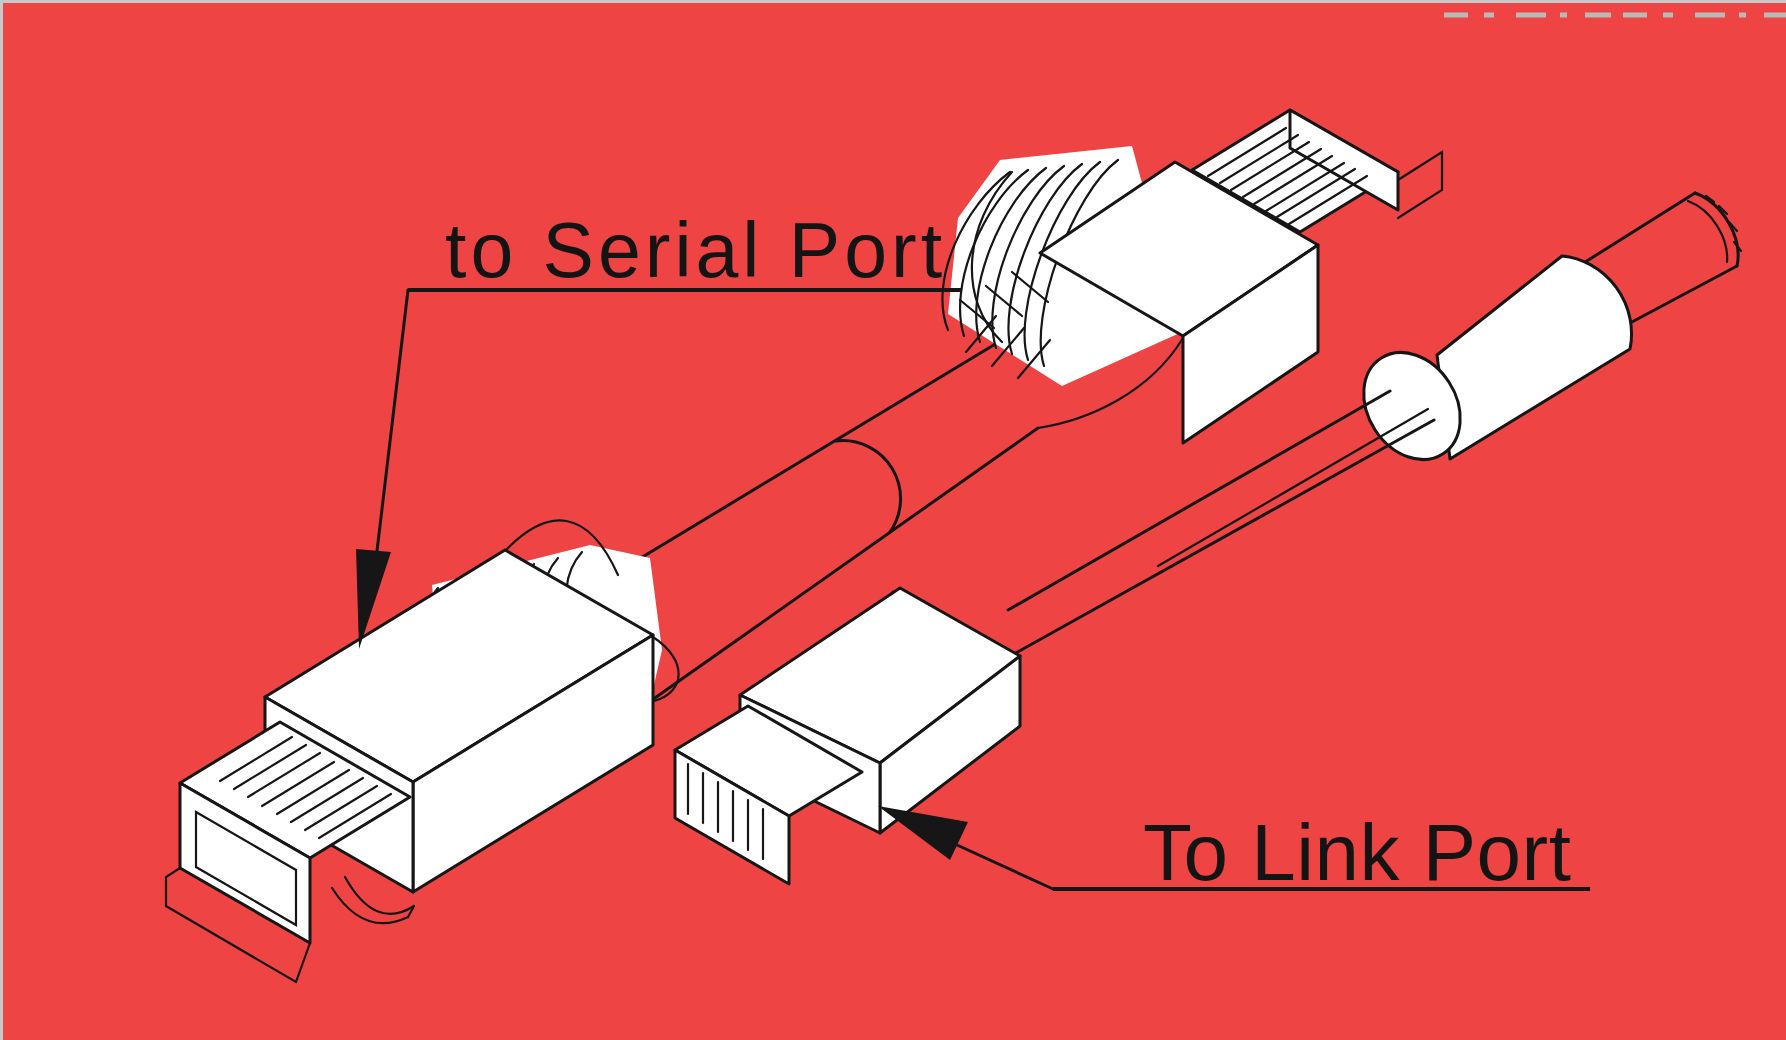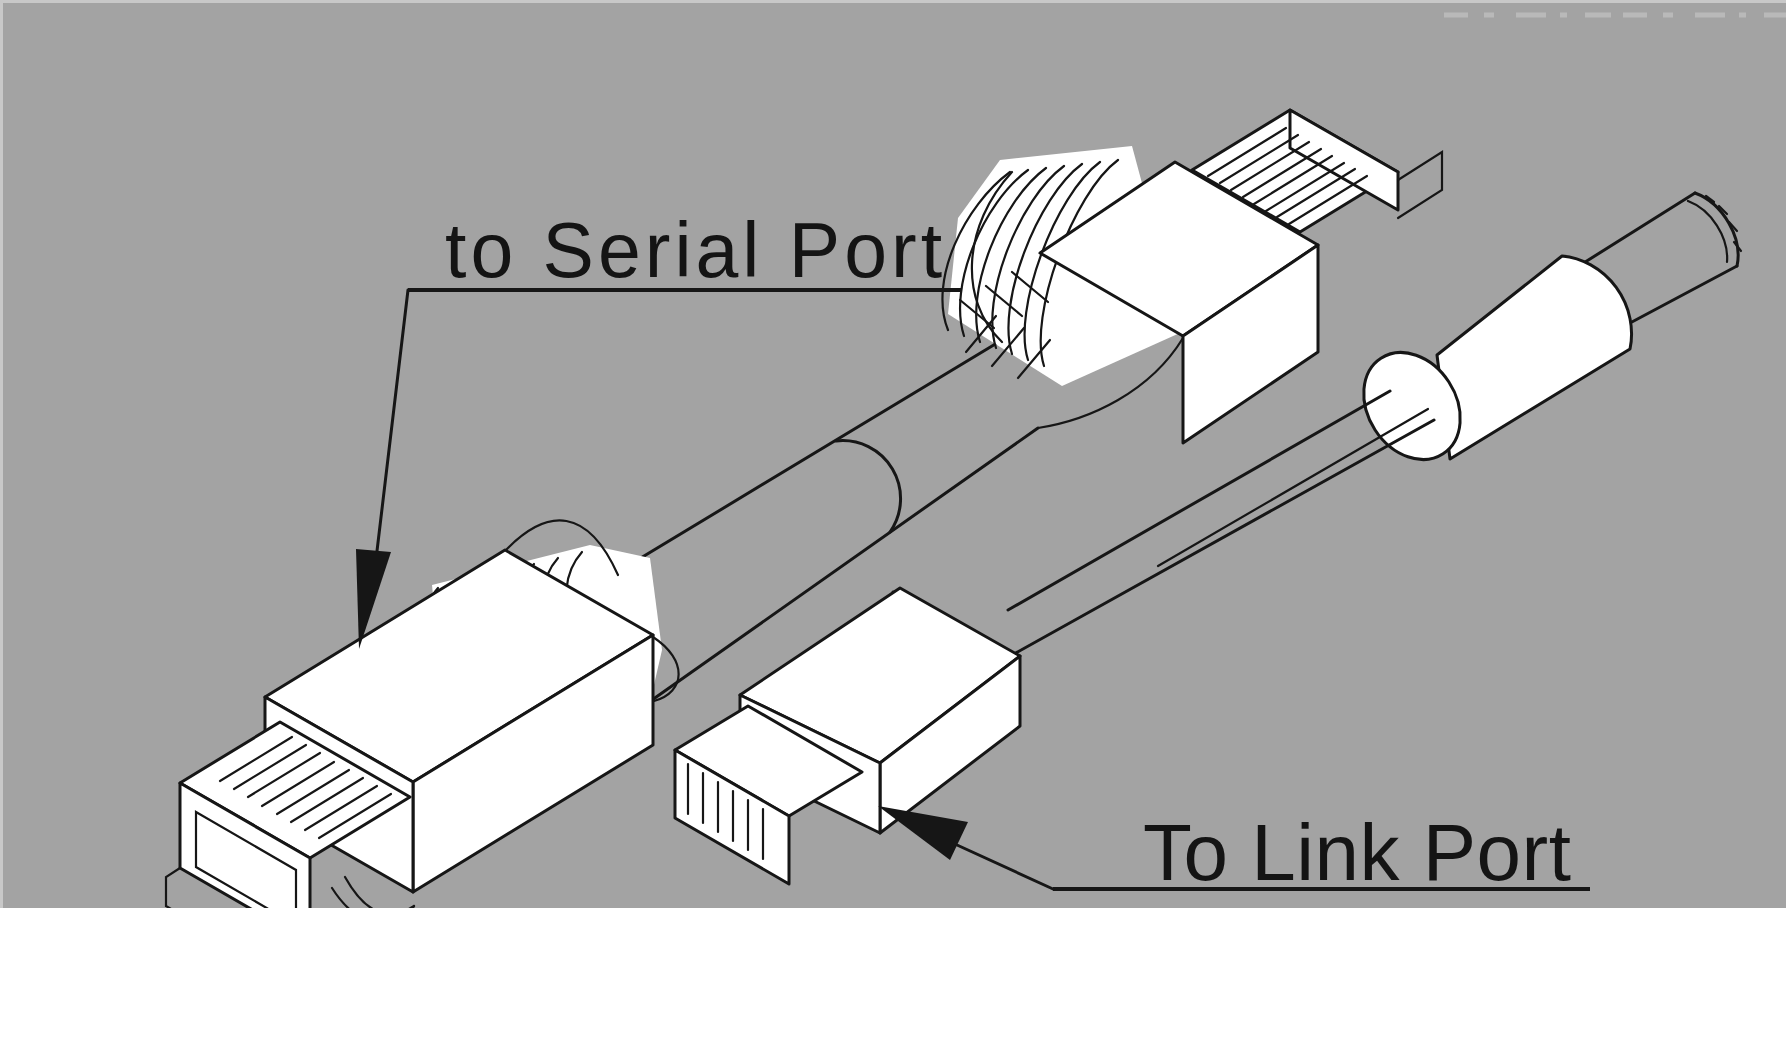--- a/index.html
+++ b/index.html
@@ -1,19 +1,19 @@
 <!DOCTYPE html>
 <html><head>
 <meta charset="utf-8">
 <style>
   html,body{margin:0;padding:0;background:#ffffff;}
   #page{
     position:relative;
-    width:1786px;height:908px;
-    background:#a3a3a3;
+    width:1786px;height:1040px;
+    background:#ef4444;
     overflow:hidden;
     font-family:"Liberation Sans", sans-serif;
   }
   svg{display:block;}
   .ln{fill:none;stroke:#161616;stroke-width:3;stroke-linecap:round;stroke-linejoin:round;}
   .face{fill:#ffffff;stroke:#161616;stroke-width:3;stroke-linejoin:round;}
   .thin{fill:none;stroke:#161616;stroke-width:2.2;stroke-linecap:round;}
   .mask{fill:#ffffff;stroke:none;}
   .arrow{fill:#161616;stroke:none;}
   .callout-text{

